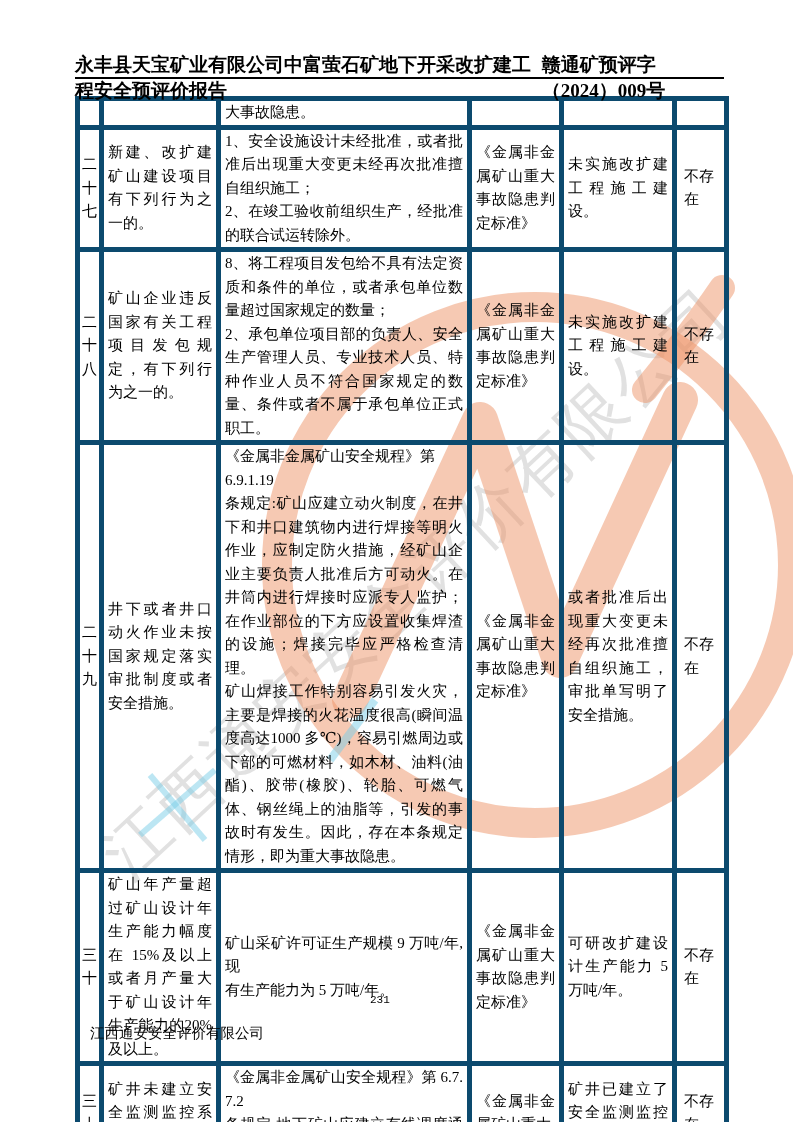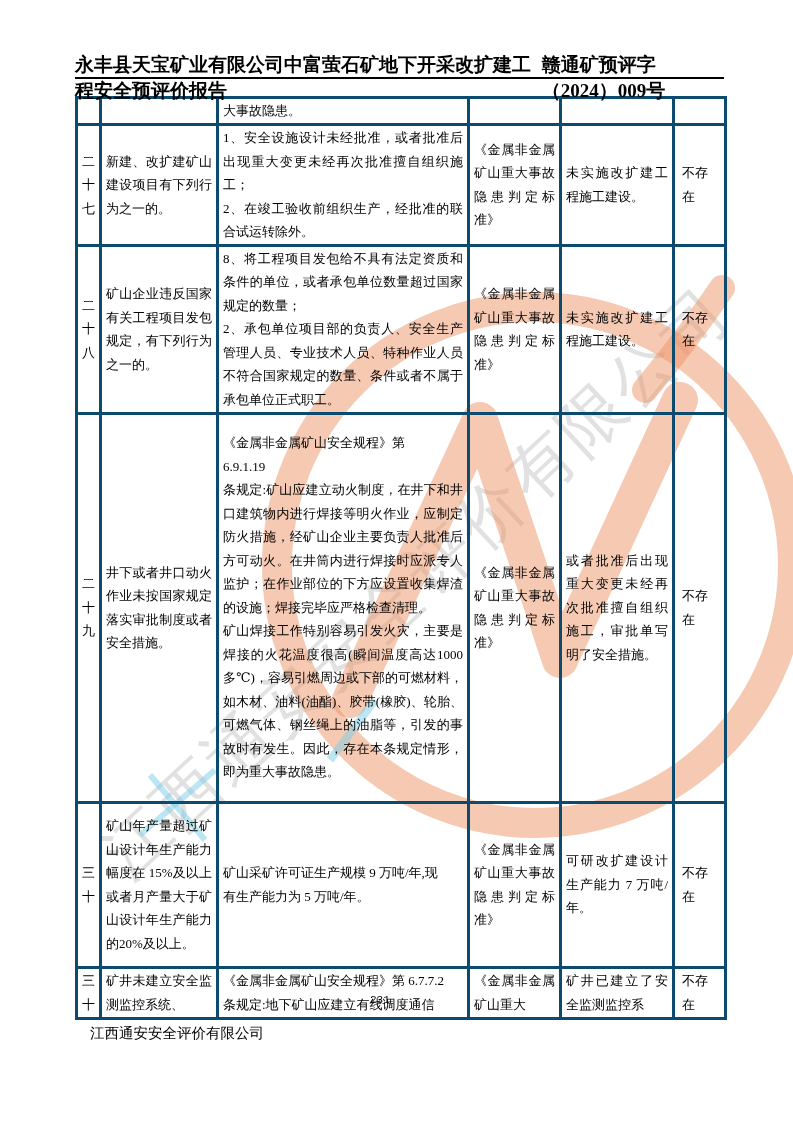--- a/index.html
+++ b/index.html
@@ -46,23 +46,23 @@
     position:absolute;left:75px;top:77px;width:649px;height:0;
     border-top:2px solid #000;z-index:2;
   }
 
   
   table.hazard{
     position:absolute;left:75px;top:96px;width:649px;
     border-collapse:collapse;table-layout:fixed;z-index:1;
   }
   table.hazard td{
-    border:3px solid #0c4a6e;
+    border:5px solid #0c4a6e;
     vertical-align:middle;
-    font-size:13px;line-height:23.5px;
+    font-size:15px;line-height:23.5px;
     word-break:break-all;overflow-wrap:anywhere;
     white-space:pre-line;
     background:transparent;
   }
   td.c1{text-align:center;padding:0;}
   td.c2{padding:0 4px;text-align:justify;text-justify:inter-character;}
   td.c3{padding:0 4px;text-align:justify;text-justify:inter-character;}
   td.c4{padding:0 4px;text-align:justify;text-justify:inter-character;}
   td.c5{padding:0 4px;text-align:justify;text-justify:inter-character;margin-left:40px;}
   td.c6{text-align:left;padding:0 7px;}
@@ -165,21 +165,21 @@
         <td class="c6">不存在</td>
       </tr>
 
       <tr class="r4">
         <td class="c1">三
 十</td>
         <td class="c2">矿山年产量超过矿山设计年生产能力幅度在 15%及以上或者月产量大于矿山设计年生产能力的20%及以上。</td>
         <td class="c3">矿山采矿许可证生产规模 9 万吨/年,现
 有生产能力为 5 万吨/年。</td>
         <td class="c4">《金属非金属矿山重大事故隐患判定标准》</td>
-        <td class="c5">可研改扩建设计生产能力 7 万吨/年。</td>
+        <td class="c5">可研改扩建设计生产能力 5 万吨/年。</td>
         <td class="c6">不存在</td>
       </tr>
 
       <tr class="r5">
         <td class="c1">三
 十</td>
         <td class="c2">矿井未建立安全监测监控系统、</td>
         <td class="c3">《金属非金属矿山安全规程》第 6.7.7.2
 条规定:地下矿山应建立有线调度通信</td>
         <td class="c4">《金属非金属矿山重大</td>

